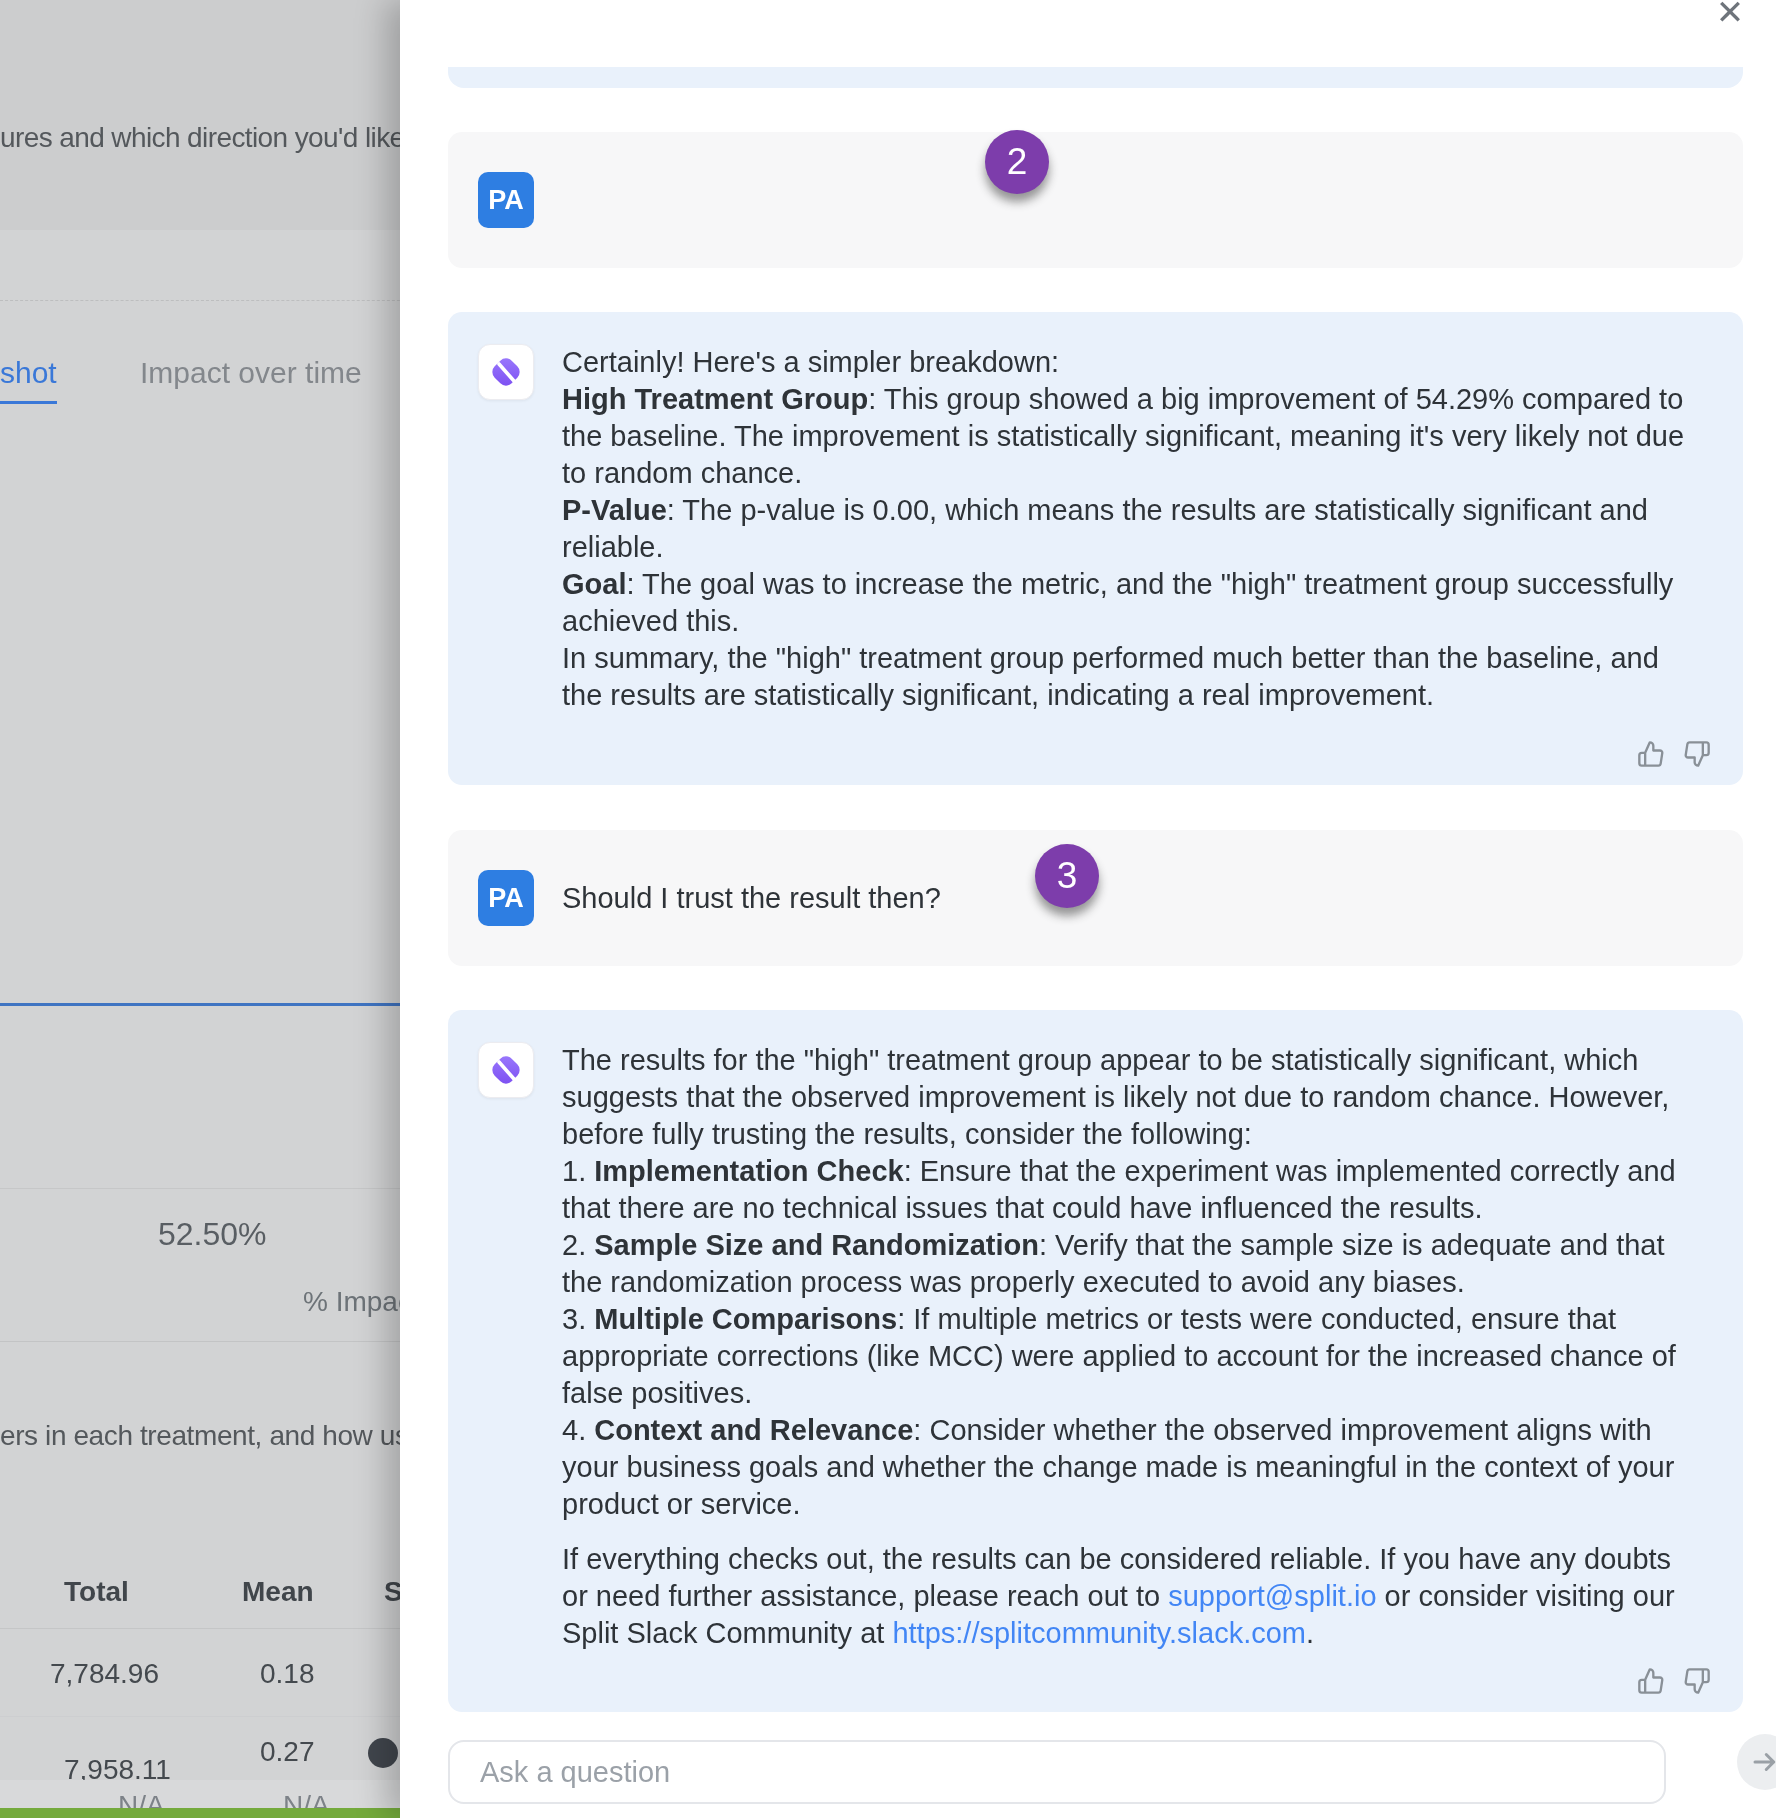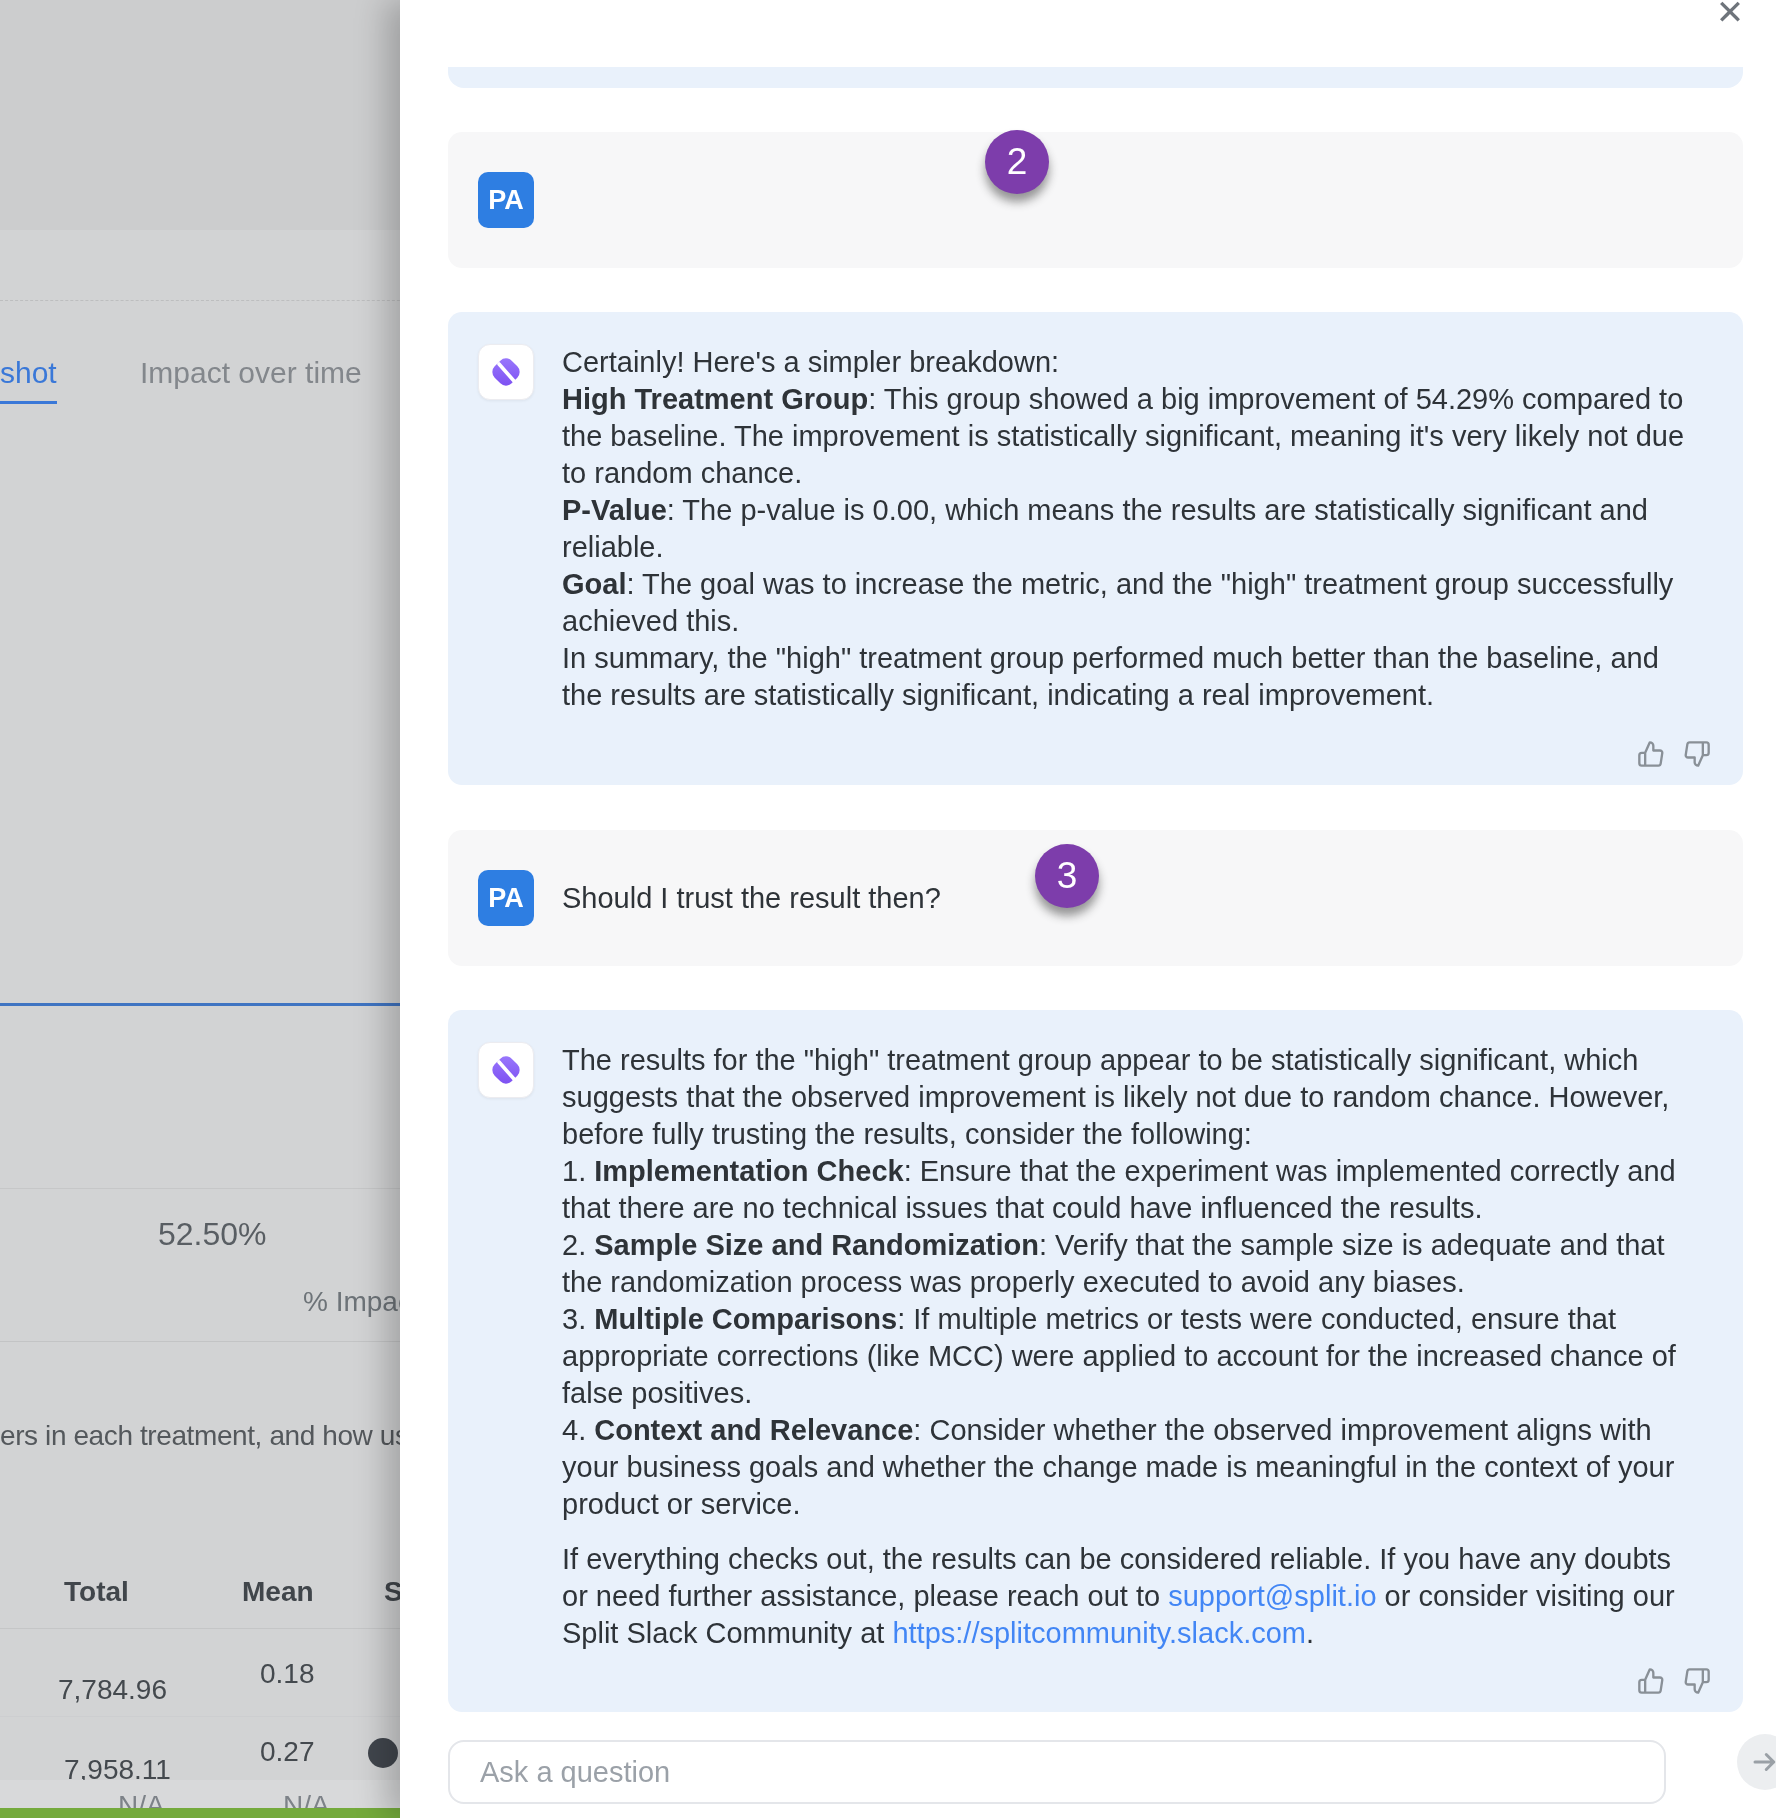--- a/index.html
+++ b/index.html
@@ -63,38 +63,39 @@
   .ask-input::placeholder{color:#9ba1a8;}
   .send-btn{position:absolute;left:1289px;top:-6px;width:56px;height:56px;border-radius:50%;border:none;
     background:#eceef0;color:#9aa0a6;cursor:pointer;display:flex;align-items:center;justify-content:center;padding:0;}
   .send-btn svg{width:30px;height:30px;}
 </style>
 </head>
 <body>
 
 <div class="bg">
   <div class="bg-topcard"></div>
+  <div class="bg-toptext">ures and which direction you'd like</div>
   <div class="bg-divider" style="top:300px;"></div>
 
   <div class="tab tab-active">shot</div>
   <div class="tab tab-idle">Impact over time</div>
 
   <div class="bg-blueline"></div>
   <div class="bg-faintline"></div>
   <div class="bg-chartval">52.50%</div>
   <div class="bg-axislabel">% Impac</div>
   <div class="bg-divider" style="top:1341px;border-top-style:solid;border-top-color:#c3c4c5;"></div>
   <div class="bg-note">ers in each treatment, and how us</div>
 
   <div class="tbl-head" style="left:64px;">Total</div>
   <div class="tbl-head" style="left:242px;">Mean</div>
   <div class="tbl-head" style="left:384px;">St</div>
   <div class="bg-divider" style="top:1628px;border-top-style:solid;border-top-color:#c5c6c7;"></div>
 
-  <div class="tbl-cell" style="left:58px;top:1658px;margin-top:16px;">7,784.96</div>
+  <div class="tbl-cell" style="left:50px;top:1658px;">7,784.96</div>
   <div class="tbl-cell" style="left:260px;top:1658px;">0.18</div>
   <div class="bg-divider" style="top:1716px;border-top-style:solid;border-top-color:#cdced0;"></div>
   <div class="tbl-cell" style="left:64px;top:1736px;margin-top:18px;">7,958.11</div>
   <div class="tbl-cell" style="left:260px;top:1736px;">0.27</div>
   <div class="bg-band"></div>
   <div class="tbl-cell tbl-na" style="left:118px;top:1790px;">N/A</div>
   <div class="tbl-cell tbl-na" style="left:283px;top:1790px;">N/A</div>
   <div class="bg-green"></div>
   <div class="bg-dot"></div>
 </div>

